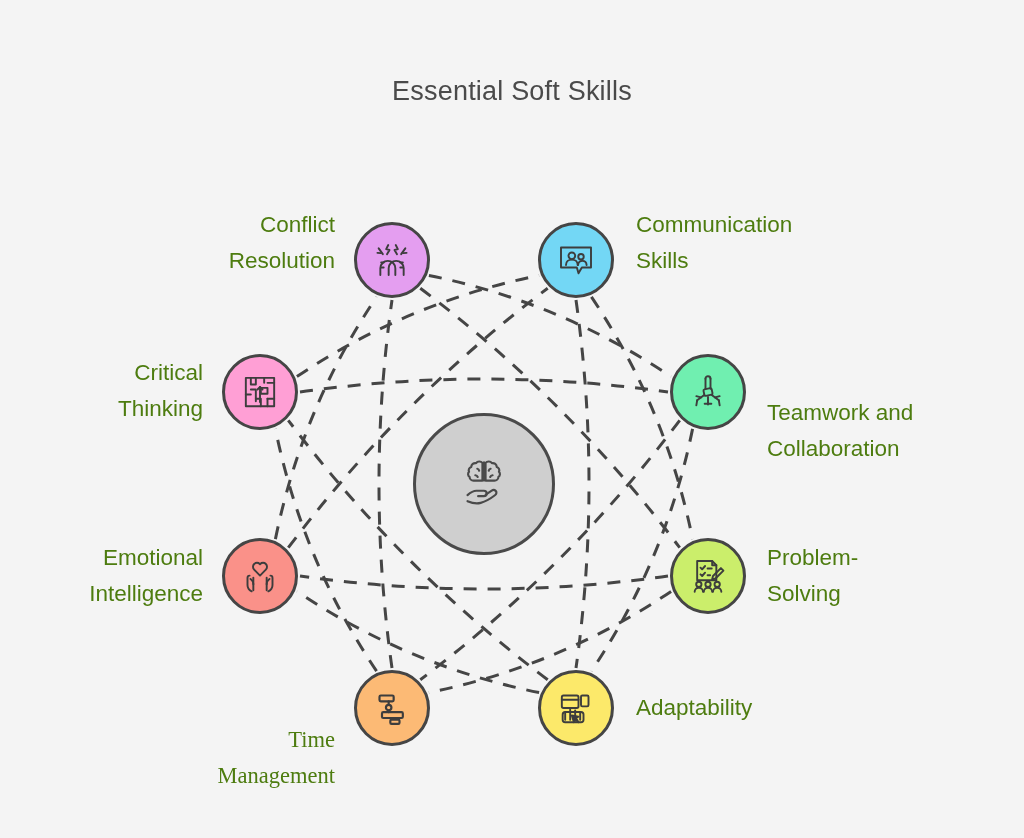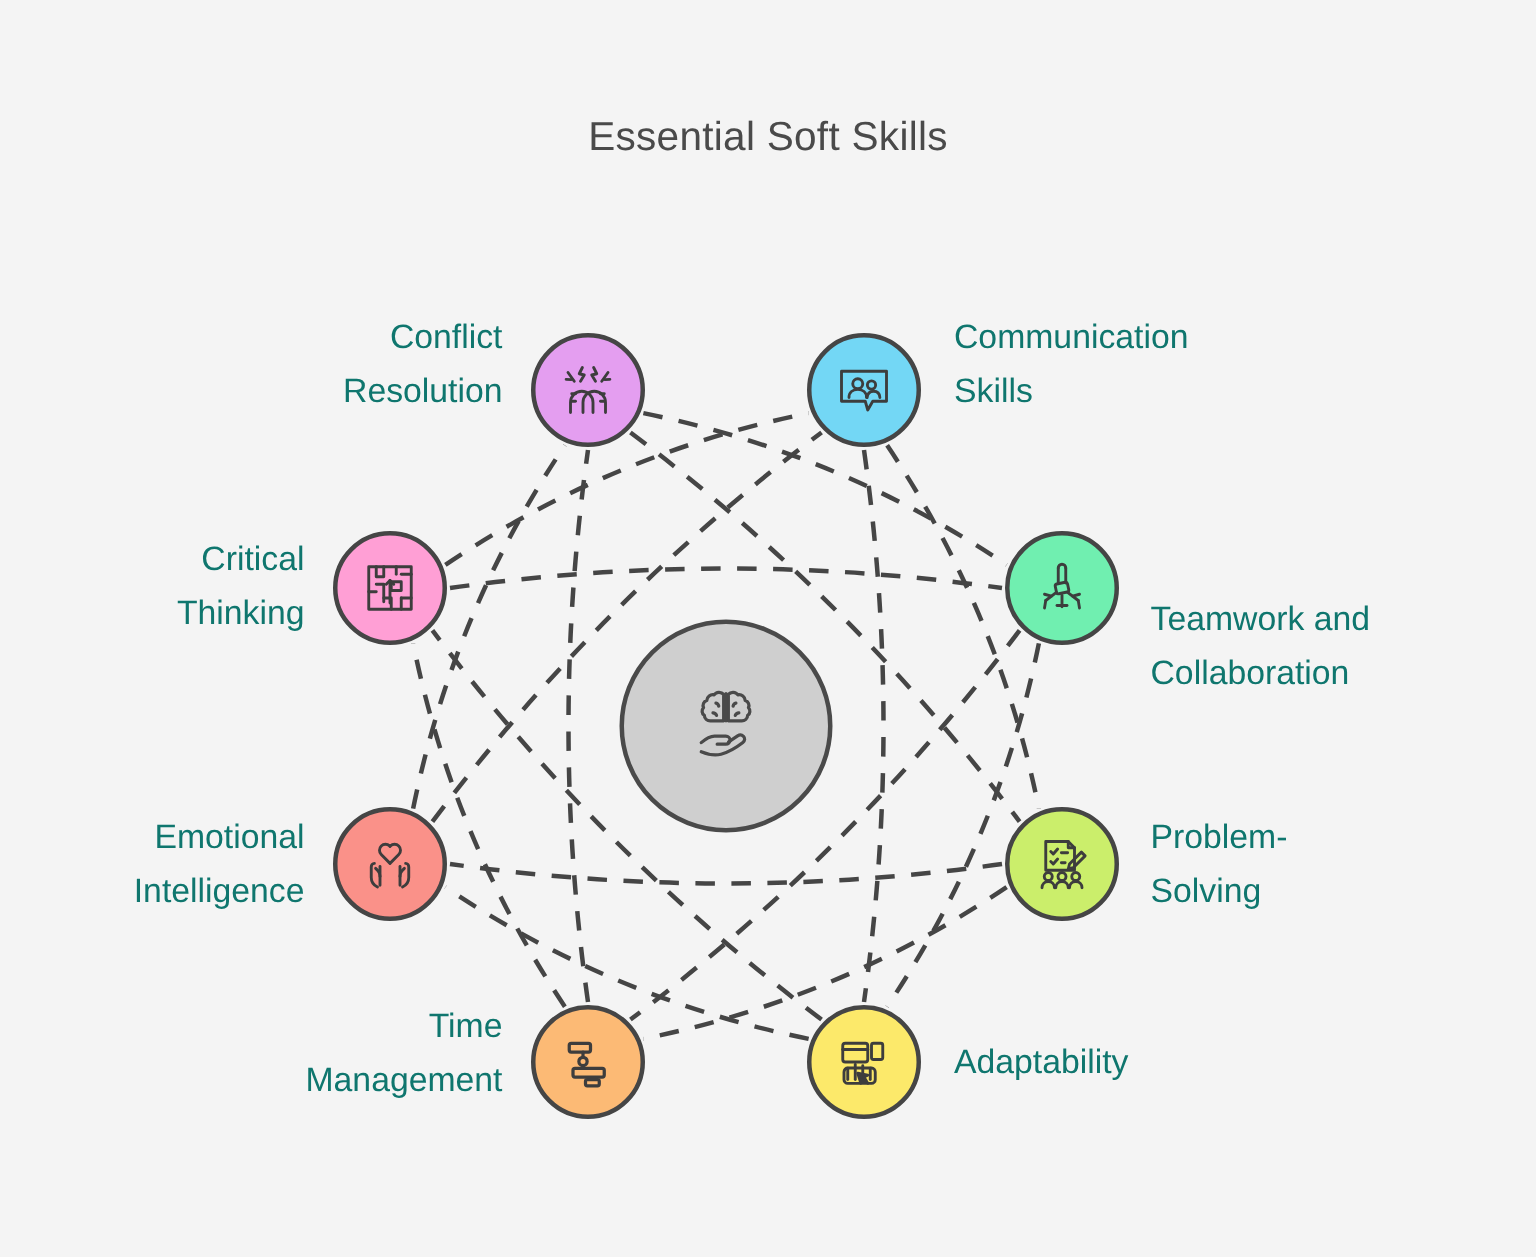--- a/index.html
+++ b/index.html
@@ -60,21 +60,21 @@
     display: flex;
     align-items: center;
     justify-content: center;
     left: 413px;
     top: 413px;
   }
   .label {
     position: absolute;
     font-size: 22.5px;
     line-height: 36px;
-    color: #0f766e;
+    color: #4d7c0f;
     white-space: pre-line;
     font-weight: 400;
   }
   .label.right-al { text-align: right; }
   .label.left-al  { text-align: left; }
 </style>
 </head>
 <body>
 
 <div id="stage">
@@ -250,20 +250,20 @@
 
   <div class="label right-al" style="left:95px; top:207px; width:240px;">Conflict
 Resolution</div>
   <div class="label left-al" style="left:636px; top:207px; width:260px;">Communication
 Skills</div>
   <div class="label left-al" style="left:767px; top:355px; width:250px;margin-top:40px;">Teamwork and
 Collaboration</div>
   <div class="label left-al" style="left:767px; top:540px; width:220px;">Problem-
 Solving</div>
   <div class="label left-al" style="left:636px; top:690px; width:230px;">Adaptability</div>
-  <div class="label right-al" style="left:100px; top:666px; width:235px;">Time
+  <div class="label right-al" style="left:100px; top:722px; width:235px;font-family:Liberation Serif, serif;">Time
 Management</div>
   <div class="label right-al" style="left:40px; top:540px; width:163px;">Emotional
 Intelligence</div>
   <div class="label right-al" style="left:55px; top:355px; width:148px;">Critical
 Thinking</div>
 
 </div>
 
 </body></html>

